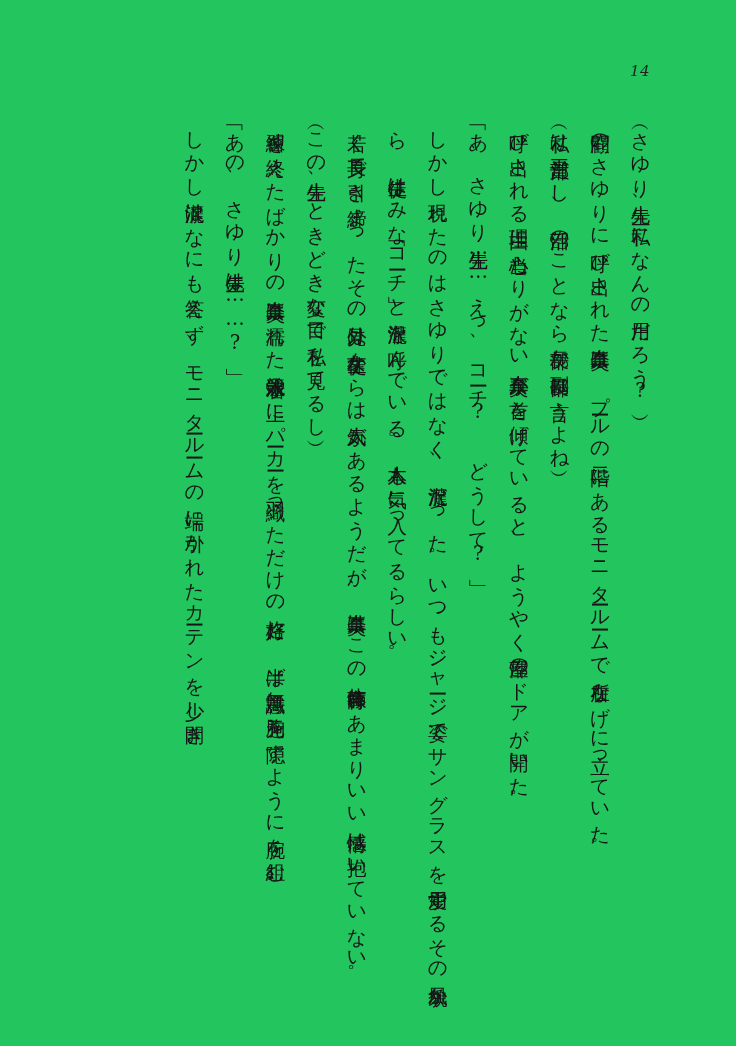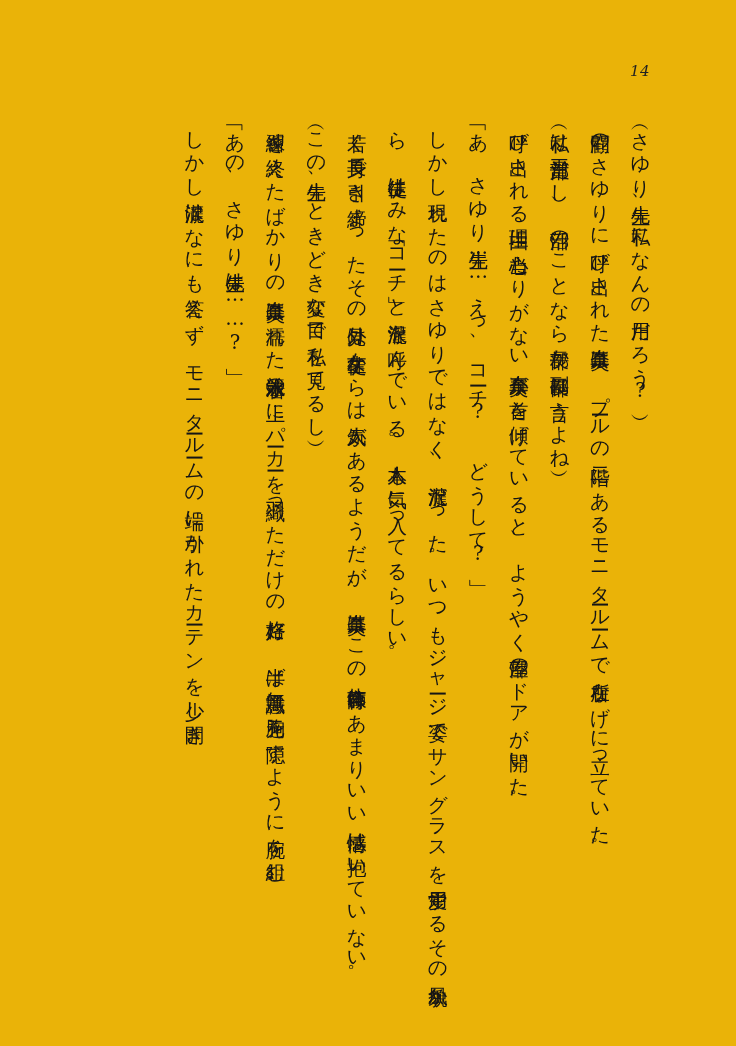--- a/index.html
+++ b/index.html
@@ -11,21 +11,21 @@
     width: 736px;
     height: 1046px;
     overflow: hidden;
     font-family: "DejaVu Serif", "Liberation Serif", serif;
     color: #1a1a1a;
   }
   .page {
     position: relative;
     width: 736px;
     height: 1046px;
-    background: #eab308;
+    background: #22c55e;
     box-sizing: border-box;
   }
   .page-number {
     position: absolute;
     top: 62px;
     right: 86px;
     font-size: 15px;
     font-style: italic;
     font-family: "DejaVu Serif", "Liberation Serif", serif;
     color: #222;

